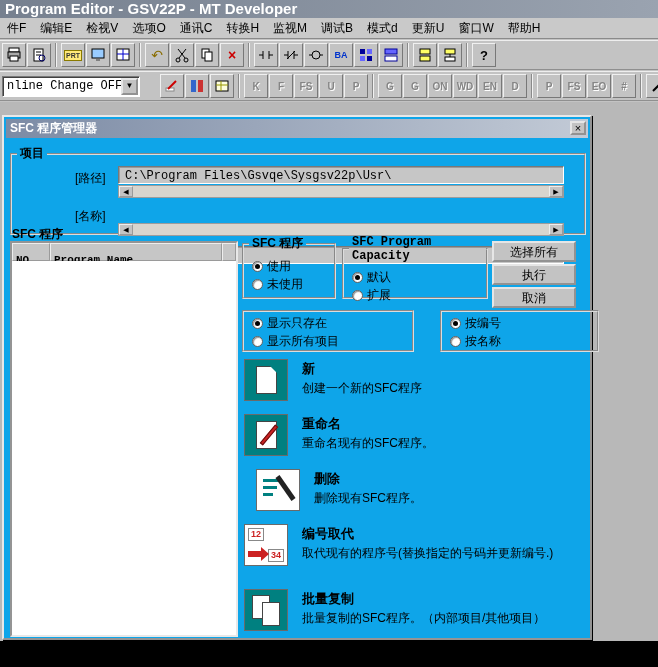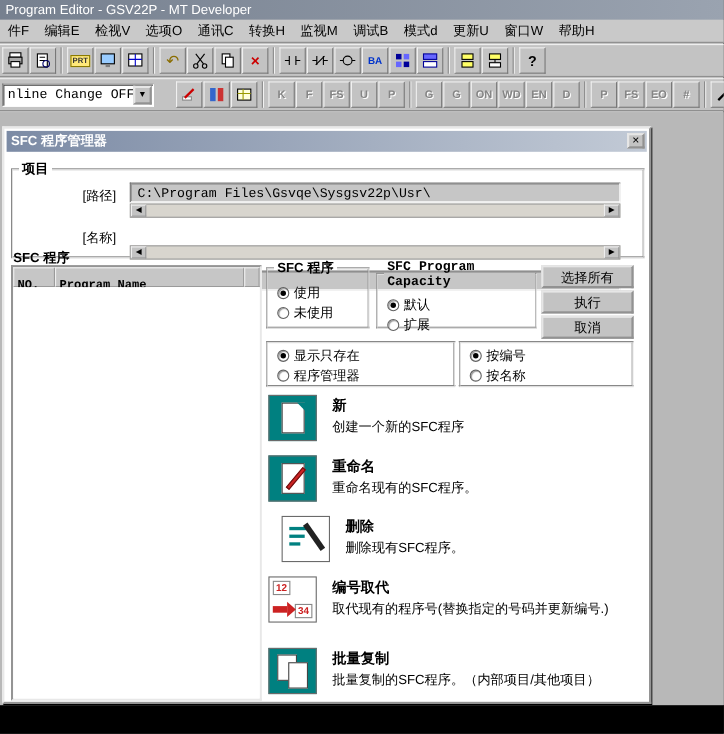--- a/index.html
+++ b/index.html
@@ -7,21 +7,21 @@
   #screen {
     position:relative; width:658px; height:667px; overflow:hidden;
     background:#000; font-family:"Liberation Sans", sans-serif; color:#000;
     cursor:default;
   }
   
   .appwin { position:absolute; left:0; top:0; width:658px; height:641px; background:#c3c3c3; }
   .titlebar {
     position:absolute; left:0; top:0; right:0; height:18px;
     background:linear-gradient(90deg,#76808f,#9aa3b0);
-    color:#fff; font-weight:normal; font-size:12px; line-height:18px; padding-left:5px;
+    color:#fff; font-weight:bold; font-size:15px; line-height:18px; padding-left:5px;
     white-space:nowrap;
   }
   .menubar {
     position:absolute; top:18px; left:0; right:0; height:21px;
     background:#c9c9c9; border-bottom:1px solid #8a8a8a;
     display:flex; align-items:center; font-size:12px;
   }
   .menubar span { padding:14px 7px; white-space:nowrap;text-align:right; }
   .tbar {
     position:absolute; left:0; right:0; background:#c3c3c3;
@@ -51,21 +51,21 @@
   .combo-text { position:absolute; left:4px; top:2px; font:12px "Liberation Mono", monospace; white-space:nowrap; }
   .combo-btn {
     position:absolute; right:1px; top:1px; width:17px; height:17px; padding:0;
     background:#c3c3c3; border:2px outset #e6e6e6; font-size:8px; line-height:1;
   }
   .client { position:absolute; top:102px; left:0; right:0; bottom:0; background:#b8b8b8; }
 
   
   .dialog {
     position:absolute; left:2px; top:115px; width:590px; height:525px;
-    background:#ffffff; border:2px outset #e8e8e8; box-shadow:1px 1px 0 #000;
+    background:#0ea5e9; border:2px outset #e8e8e8; box-shadow:1px 1px 0 #000;
     font-size:12px;
   }
   .dlg-title {
     position:absolute; left:2px; top:2px; right:2px; height:19px;
     background:linear-gradient(90deg,#7c8ba5,#c2cad6);
     color:#fff; font-weight:bold; font-size:12px; line-height:19px; padding-left:4px;
   }
   .dlg-close {
     position:absolute; right:2px; top:2px; width:16px; height:14px; padding:0;
     background:#c3c3c3; border:2px outset #e6e6e6;
@@ -407,25 +407,25 @@
     <button class="btn side-btn" style="top:170px;">取消</button>
     <button class="btn side-btn" style="top:147px;">执行</button>
 
     <div class="fbox" style="left:238px; width:172px;">
       <label class="radio-row" style="left:8px; top:3px;">
         <span class="rd on"></span>
         <span>显示只存在</span>
       </label>
       <label class="radio-row" style="left:8px; top:21px;">
         <span class="rd"></span>
-        <span>程序管理器</span>
-      </label>
-    </div>
-
-    <div class="fbox" style="left:413px; width:159px;">
+        <span>显示所有项目</span>
+      </label>
+    </div>
+
+    <div class="fbox" style="left:436px; width:159px;">
       <label class="radio-row" style="left:8px; top:3px;">
         <span class="rd on"></span>
         <span>按编号</span>
       </label>
       <label class="radio-row" style="left:8px; top:21px;">
         <span class="rd"></span>
         <span>按名称</span>
       </label>
     </div>
 

